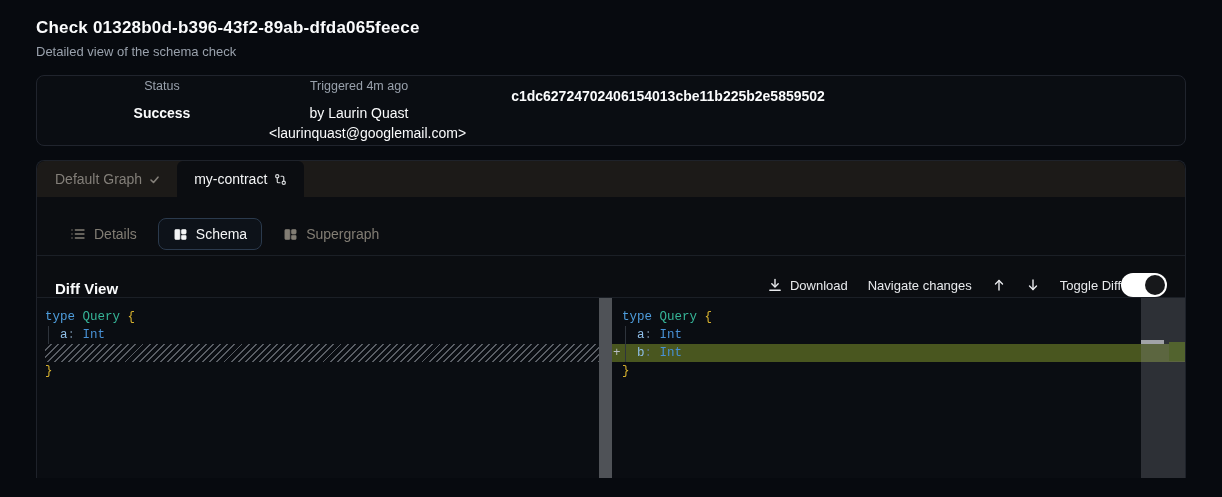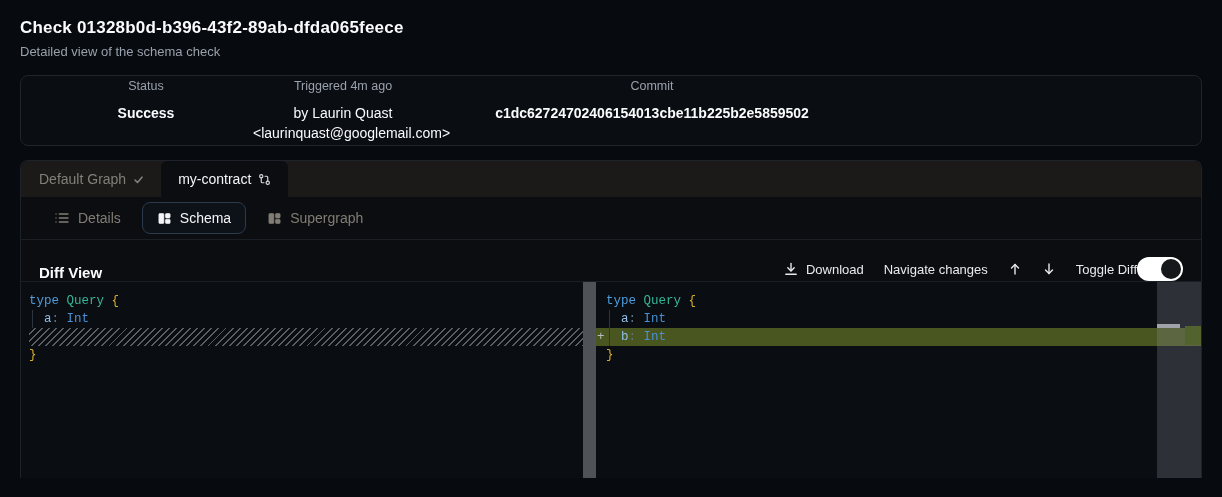--- a/index.html
+++ b/index.html
@@ -2,21 +2,21 @@
 <html style="--added-line-bg: #49561f; --added-marker: #52632e; --keyword: #4e9ddc; --typename: #36b598; --brace: #d5b02e; --field: #8fbfe8; --builtin: #4890d4; --toggle-on-track: #ffffff;"><head>
 <meta charset="utf-8">
 <style>
   * { margin:0; padding:0; box-sizing:border-box; }
   html,body { background:#070a0f; }
   body {
     width:1222px; height:497px; overflow:hidden; position:relative;
     font-family:"Liberation Sans", sans-serif; color:#f2f4f6;
     -webkit-font-smoothing:antialiased;
   }
-  .page { padding:0 20px; }
+  .page { padding:0 36px; }
 
   
   .hdr { padding-top:18px; }
   .hdr h1 { font-size:17px; font-weight:700; letter-spacing:.2px; color:#fafbfc; }
   .hdr p  { margin-top:6px; font-size:13px; color:#99a1ac; }
 
   
   .meta-card {
     margin-top:16px; height:71px; border:1px solid #20242d; border-radius:8px;
     background:#0a0d12; display:grid; grid-template-columns:214px 180px 438px 1fr;
@@ -32,21 +32,21 @@
   .graph-tabs { height:36px; background:#1c1a18; border-radius:8px 8px 0 0;
                 display:flex; align-items:stretch; padding-left:0; }
   .graph-tab { display:flex; align-items:center; gap:7px; padding:0 17px;
                font-size:14px; color:#837f79; cursor:pointer; }
   .graph-tab:first-child { padding-left:18px;border-radius:6px; }
   .graph-tab.active { background:#0b0d11; color:#f4f5f6; border-radius:6px 6px 0 0; }
   .graph-tab .icn { display:flex; align-items:center; }
   .graph-tab svg { stroke:#837f79; }
   .graph-tab.active svg { stroke:#d6d8da; }
 
-  .view-tabs { height:42px; display:flex; align-items:center; gap:6px; padding:0 18px; }
+  .view-tabs { height:42px; display:flex; align-items:center; gap:6px; padding:0 18px;margin-top:16px; }
   .vtab { display:flex; align-items:center; gap:8px; font-size:14px; color:#827d74;
           padding:7px 14px; border:1px solid transparent; border-radius:8px;
           background:none; cursor:pointer; font-family:inherit; }
   .vtab svg { stroke:#827d74; fill:#827d74; }
   .vtab.active { color:#f4f5f6; border-color:#2b3a4d; background:rgba(17,23,32,.55); }
   .vtab.active svg { stroke:#f4f5f6; fill:#f4f5f6; }
 
   
   .diff-toolbar { height:42px; display:flex; align-items:flex-end; justify-content:space-between;
                   padding:0 18px; border-top:1px solid #1b1f26; }
@@ -107,21 +107,20 @@
   <div class="meta-card">
     <div class="meta-col">
       <div class="lbl">Status</div>
       <div class="val bold">Success</div>
     </div>
     <div class="meta-col">
       <div class="lbl">Triggered 4m ago</div>
       <div class="val">by Laurin Quast &lt;laurinquast@googlemail.com&gt;</div>
     </div>
     <div class="meta-col">
-      <div class="lbl">Commit</div>
       <div class="val bold">c1dc62724702406154013cbe11b225b2e5859502</div>
     </div>
   </div>
 
   <div class="panel">
 
     <div class="graph-tabs">
       <div class="graph-tab">
         <span>Default Graph</span>
         <span class="icn">

